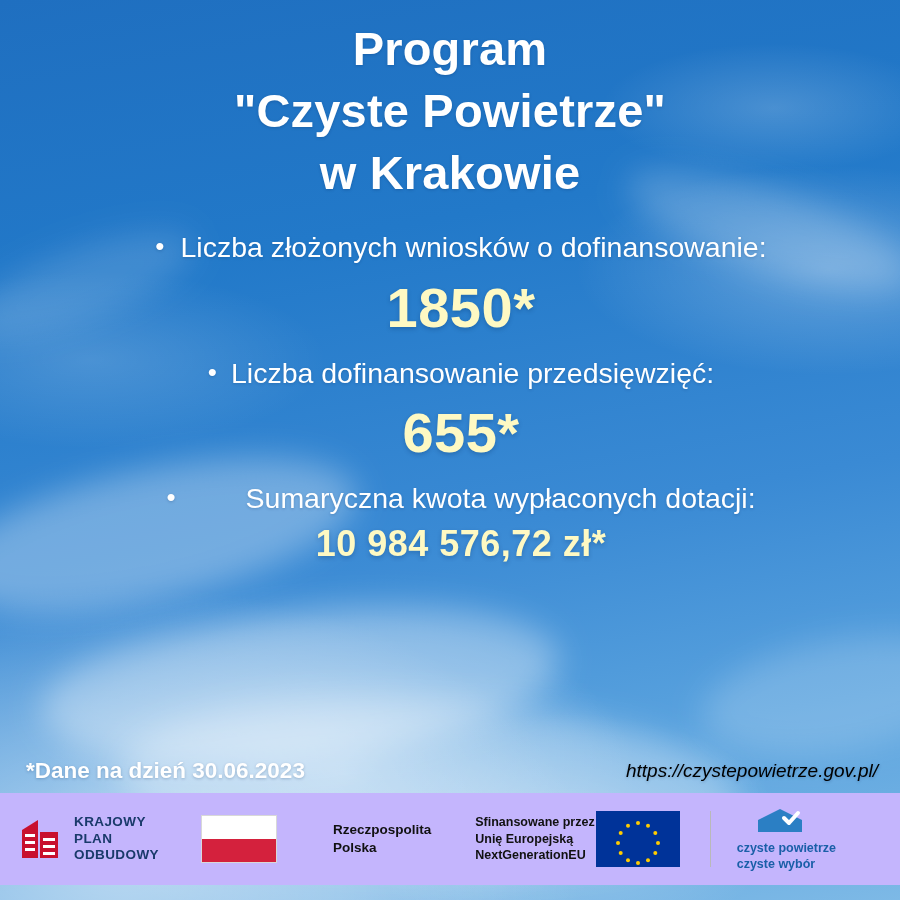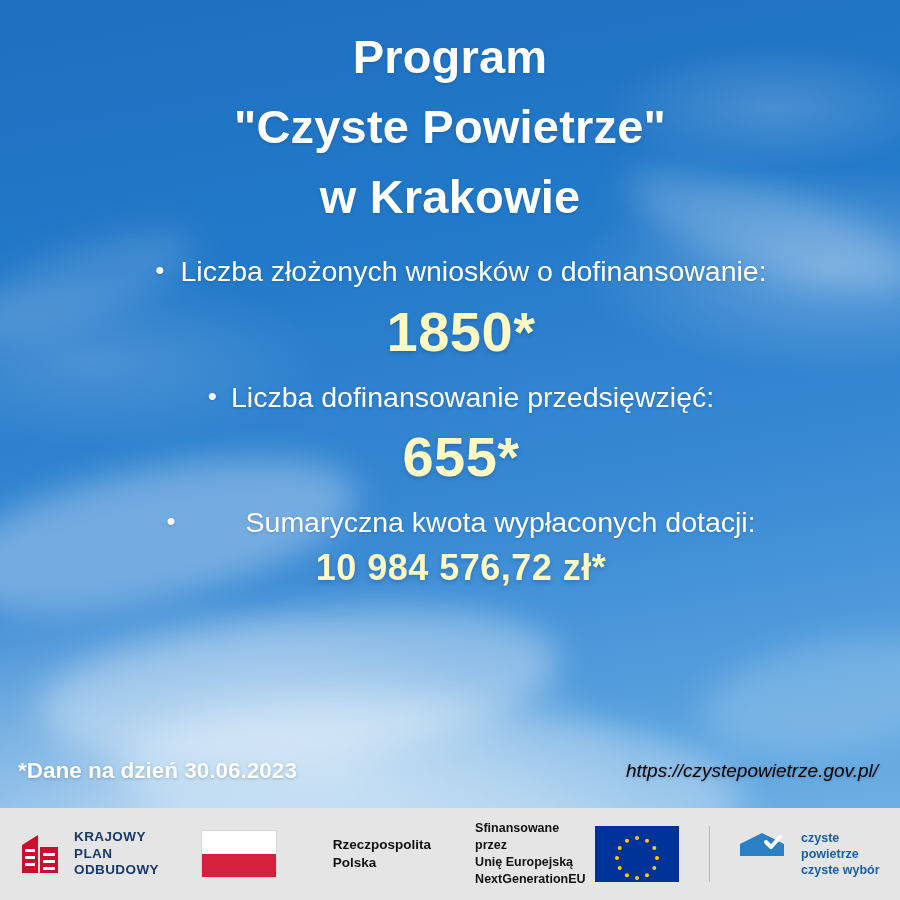--- a/index.html
+++ b/index.html
@@ -53,21 +53,21 @@
   .title {
     text-align: center;
     color: #ffffff;
     font-weight: bold;
     font-size: 47px;
     line-height: 1.32;
     letter-spacing: 0.2px;
     padding-top: 18px;
     text-shadow: 0 1px 3px rgba(0,40,90,0.25);
   }
-  .title .line { display: block; margin-top: 8px; }
+  .title .line { display: block; }
 
   .stats {
     margin-top: 26px;
   }
   .stat {
     text-align: center;
     margin-bottom: 6px;
     padding-left: 22px;
   }
   .stat-label {
@@ -107,36 +107,37 @@
     align-items: center;
     justify-content: space-between;
     padding: 0 22px 0 18px;
     box-sizing: border-box;
   }
   .footnote {
     color: #ffffff;
     font-weight: bold;
     font-size: 22.5px;
     text-shadow: 0 1px 3px rgba(0,40,90,0.25);
+    margin-left: 8px;
   }
   .weburl {
     color: #000000;
     font-style: italic;
     font-size: 19px;
     text-shadow: 0 1px 3px rgba(0,40,90,0.25);
   }
 
   
   .logobar {
     position: absolute;
     left: 0;
-    bottom: 0;
+    bottom: 15px;
     width: 900px;
     height: 92px;
-    background: #e5e5e5;
+    background: #c4b5fd;
     display: flex;
     align-items: center;
     z-index: 4;
   }
   .logo-kpo {
     display: flex;
     align-items: center;
     margin-left: 18px;
   }
   .kpo-mark {
@@ -197,22 +198,23 @@
     flex: none;
   }
   .divider {
     width: 1px;
     height: 56px;
     background: #b9b9b9;
     margin-left: 30px;
   }
   .logo-cp {
     display: flex;
-    align-items: flex-start;
+    align-items: center;
     margin-left: 26px;
+    flex-direction: column;
   }
   .cp-mark {
     width: 56px;
     height: 34px;
     margin-right: 9px;
     position: relative;
     flex: none;
   }
   .cp-text {
     font-size: 12.5px;

